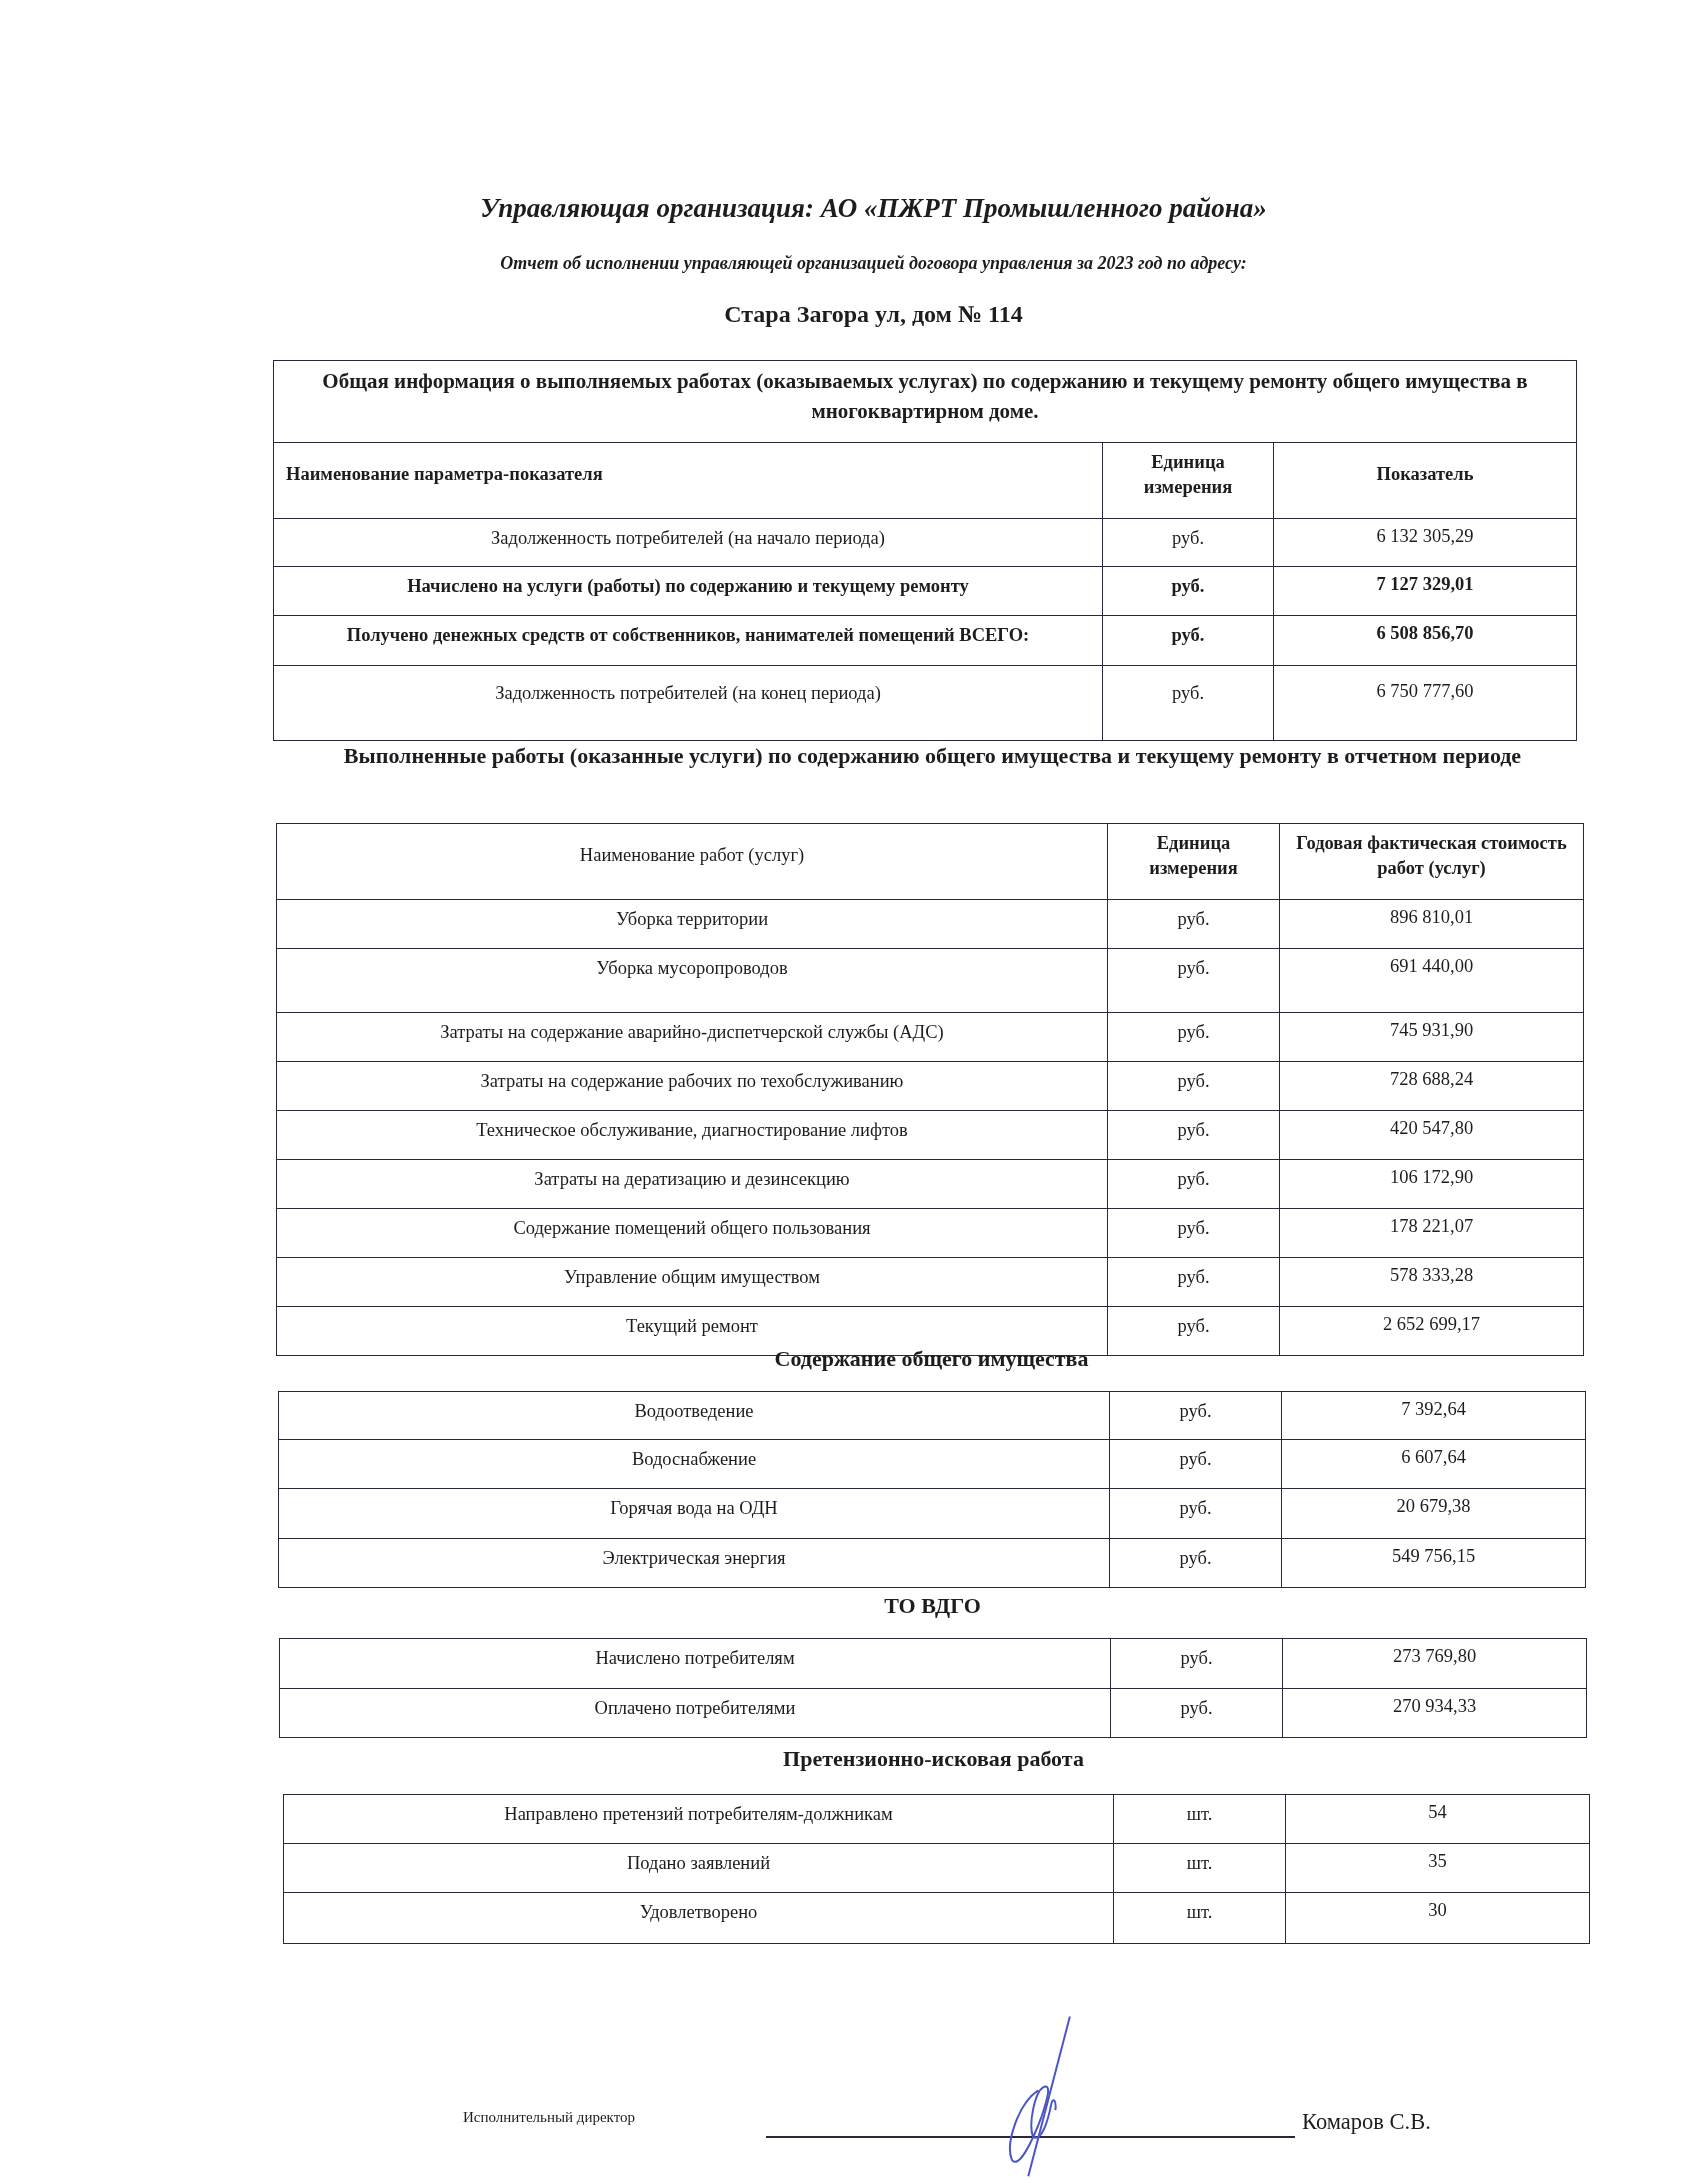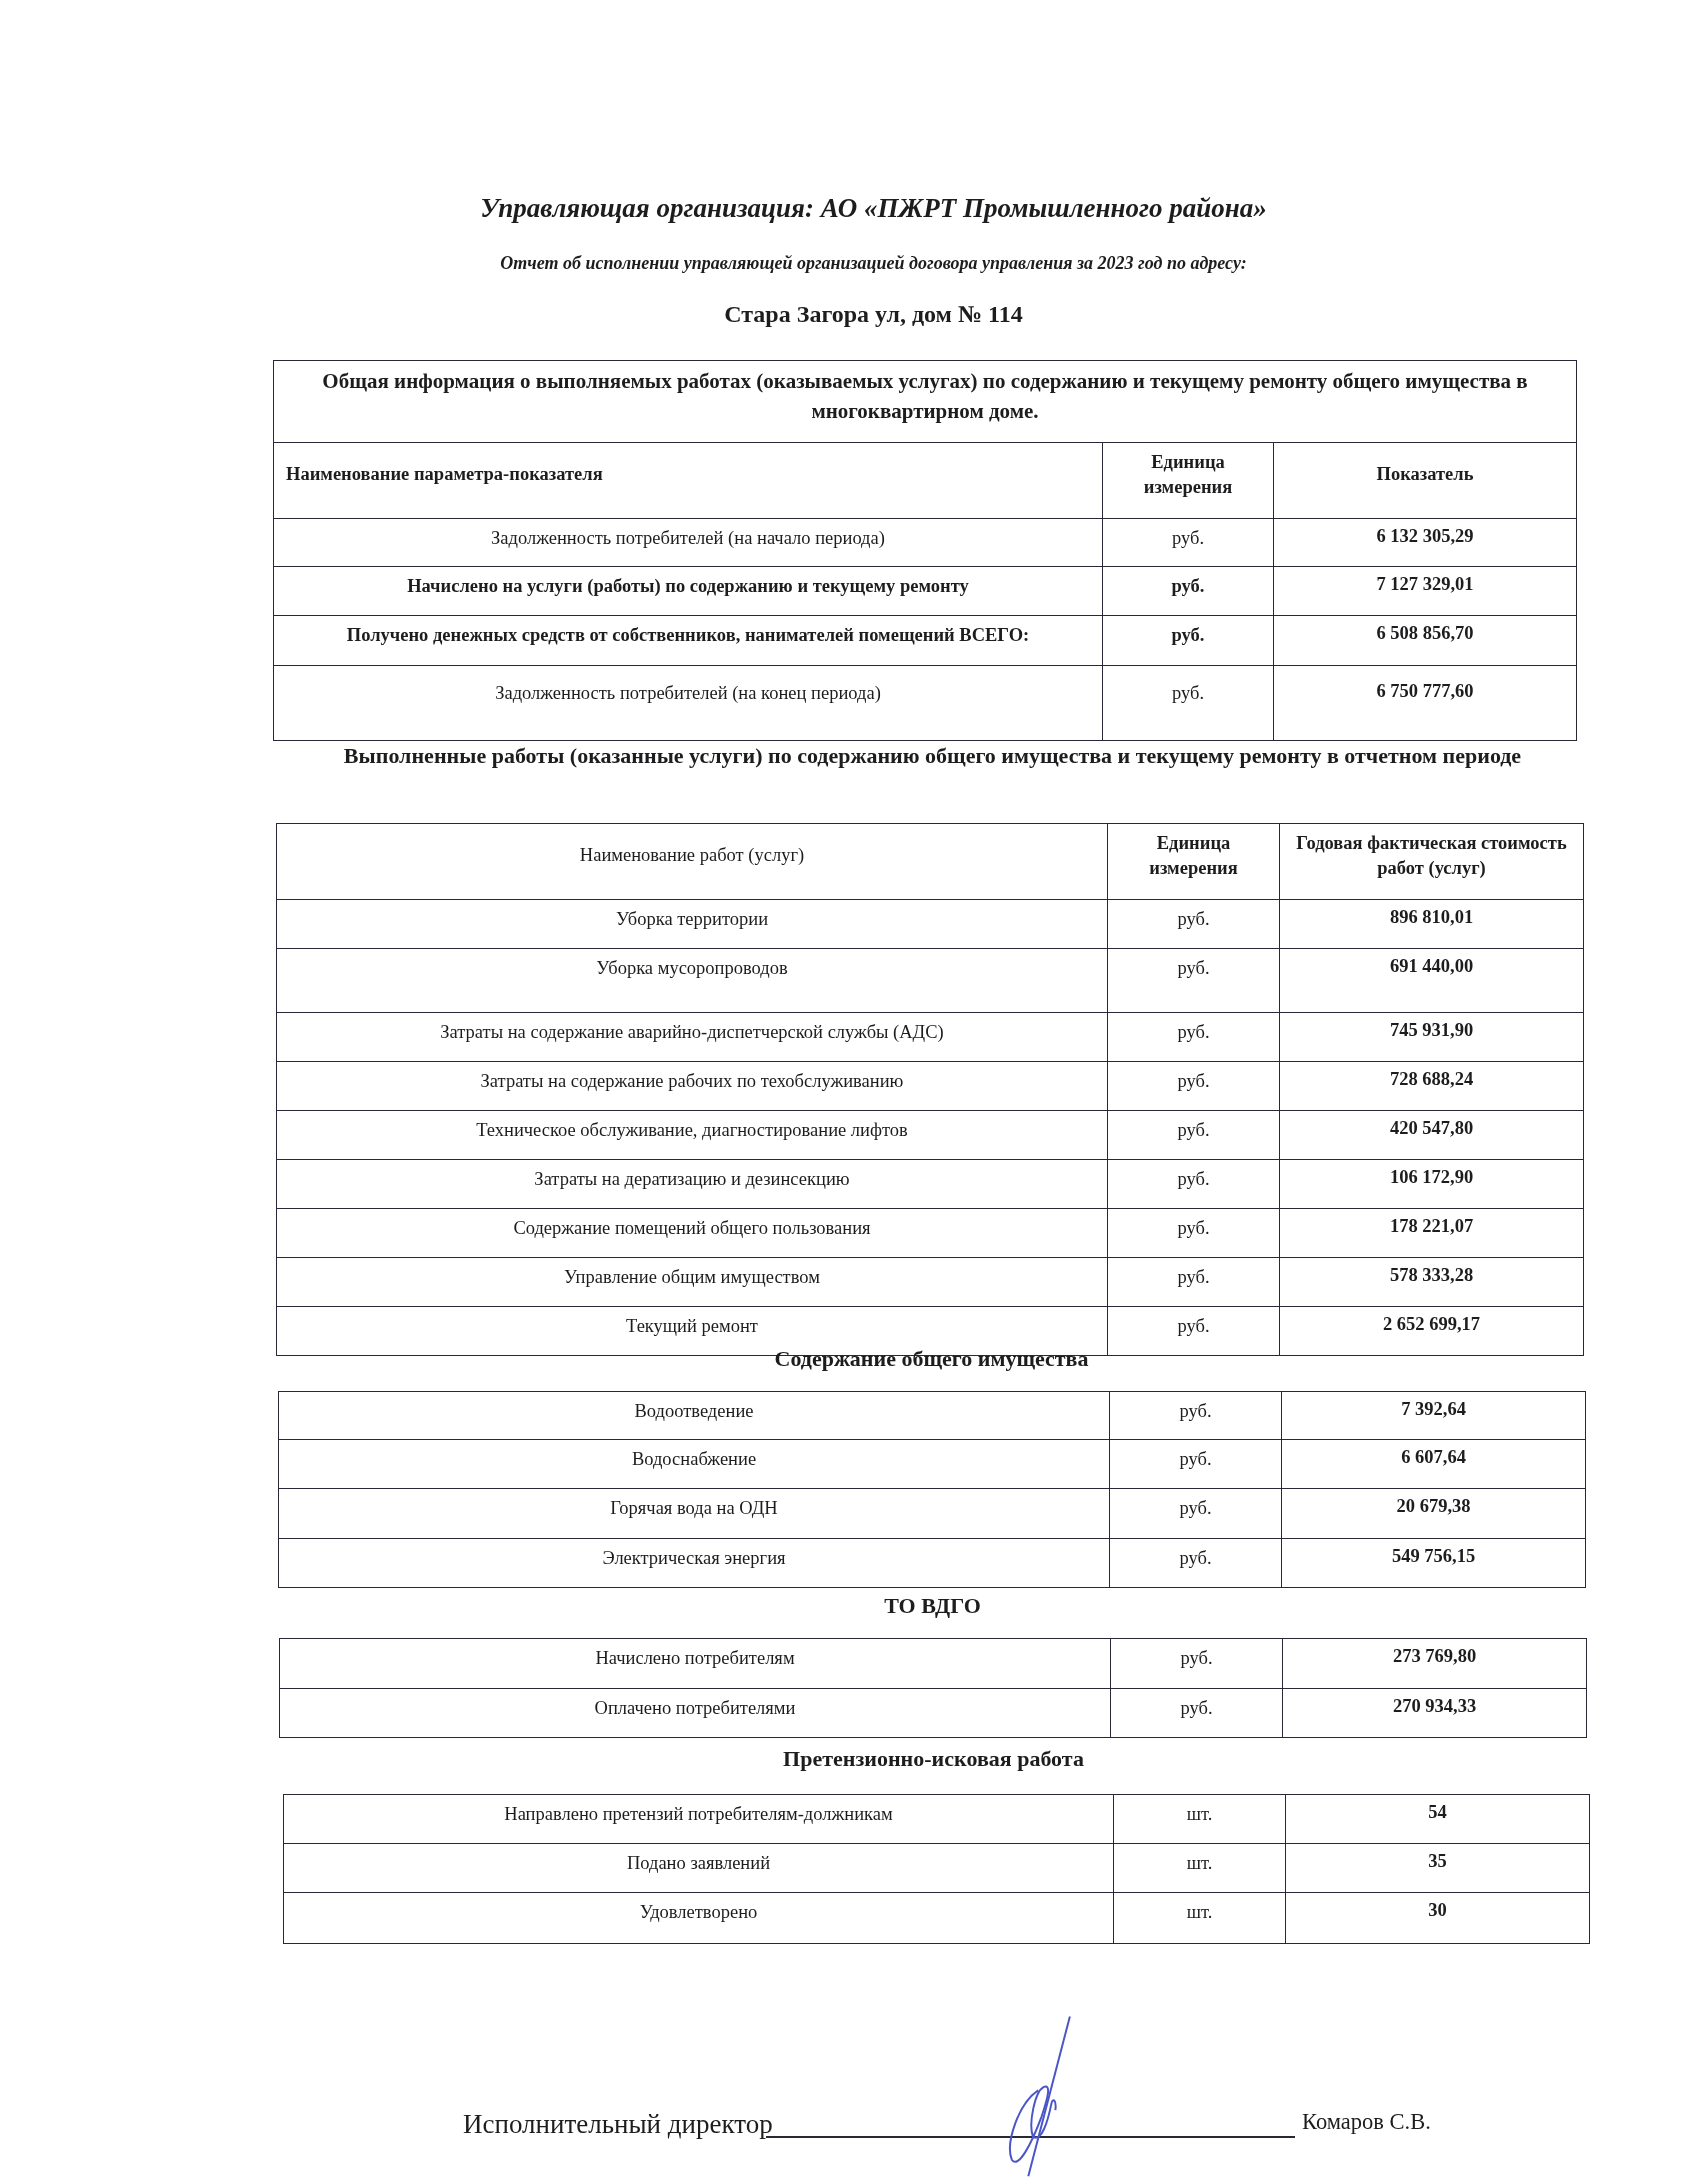--- a/index.html
+++ b/index.html
@@ -20,34 +20,34 @@
   }
   table.tbl {
     position: absolute; border-collapse: collapse; table-layout: fixed;
   }
   table.tbl td, table.tbl th {
     border: 1.3px solid #2a2838; padding: 0 12px; font-size: 18.5px; font-weight: normal;
     vertical-align: top; overflow: hidden;
   }
   table.tbl td.name { text-align: center; padding-top: 9.3px; }
   table.tbl td.unit { text-align: center; padding-top: 9.3px; }
-  table.tbl td.val { text-align: center; padding-top: 6.6px; font-weight: bold; }
+  table.tbl td.val { text-align: center; padding-top: 6.6px; }
   table.tbl .bold { font-weight: bold; }
   table.tbl th.caption {
     font-size: 21px; font-weight: bold; text-align: center; vertical-align: middle; line-height: 30px; padding-bottom: 12px;
   }
   table.tbl th.hdr { font-weight: bold; vertical-align: middle; line-height: 25px; padding-bottom: 12px; }
   table.tbl th.hdr.left { text-align: left; }
   table.tbl th.hdr.c { text-align: center; }
   table.tbl th.hdr.plain { font-weight: normal; }
   .section-heading {
     font-size: 22px; font-weight: bold; text-align: center; line-height: 32px;
   }
   .sig-row { top: 2109px; left: 463px; width: 1006px; height: 33px; }
-  .sig-label { position: absolute; left: 0; top: 0; font-size: 27px; }
+  .sig-label { position: absolute; left: 0; top: 0; font-size: 15px; }
   .sig-line { position: absolute; left: 303px; top: 26.5px; width: 529px; border-bottom: 2px solid #2a2838; }
   .sig-name { position: absolute; left: 839px; top: 0; font-size: 22.5px; }
   .signature { position: absolute; left: 992px; top: 2011px; }
 </style>
 </head>
 <body>
 
 <div class="abs center-text org-title">Управляющая организация: АО «ПЖРТ Промышленного района»</div>
 <div class="abs center-text report-subtitle">Отчет об исполнении управляющей организацией договора управления за 2023 год по адресу:</div>
 <div class="abs center-text address">Стара Загора ул, дом № 114</div>

